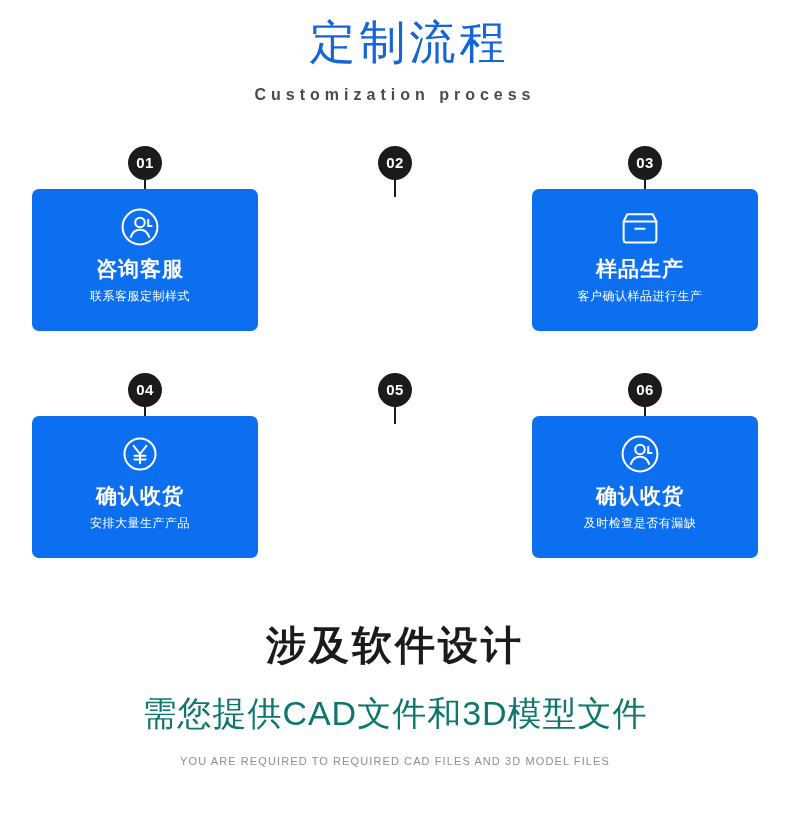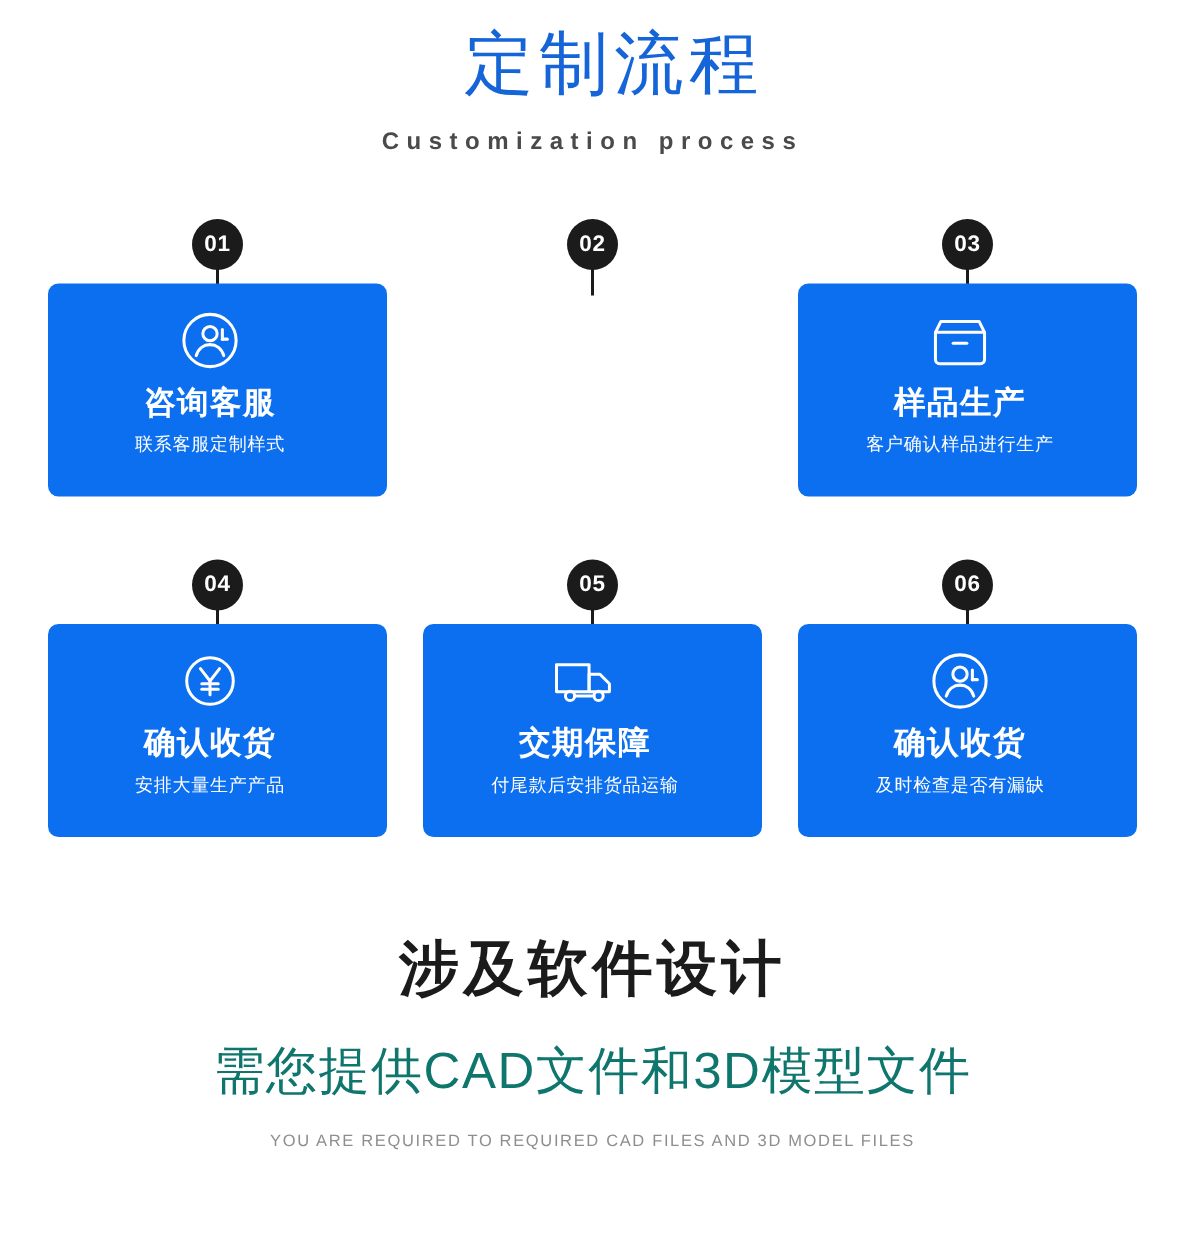--- a/index.html
+++ b/index.html
@@ -212,33 +212,20 @@
           </svg>
         </div>
         <div class="card-title">确认收货</div>
         <div class="card-desc">安排大量生产产品</div>
       </div>
     </div>
 
     <div class="step">
       <div class="connector"></div>
       <div class="badge">05</div>
-      <div class="card">
-        <div class="card-icon">
-          <svg width="46" height="38" viewBox="0 0 50 42" fill="none" stroke="#ffffff" stroke-width="2.2" stroke-linecap="round" stroke-linejoin="round">
-            <path d="M4 9h24v20H4z"></path>
-            <path d="M28 16h8l7 7v6h-15z"></path>
-            <circle cx="14" cy="32" r="3.4"></circle>
-            <circle cx="35" cy="32" r="3.4"></circle>
-            <path d="M17.4 32h14.2"></path>
-          </svg>
-        </div>
-        <div class="card-title">交期保障</div>
-        <div class="card-desc">付尾款后安排货品运输</div>
-      </div>
     </div>
 
     <div class="step">
       <div class="connector"></div>
       <div class="badge">06</div>
       <div class="card">
         <div class="card-icon">
           <svg width="44" height="44" viewBox="0 0 48 48" fill="none" stroke="#ffffff" stroke-width="2.2" stroke-linecap="round" stroke-linejoin="round">
             <circle cx="24" cy="24" r="19"></circle>
             <circle cx="24" cy="19" r="5.2"></circle>

